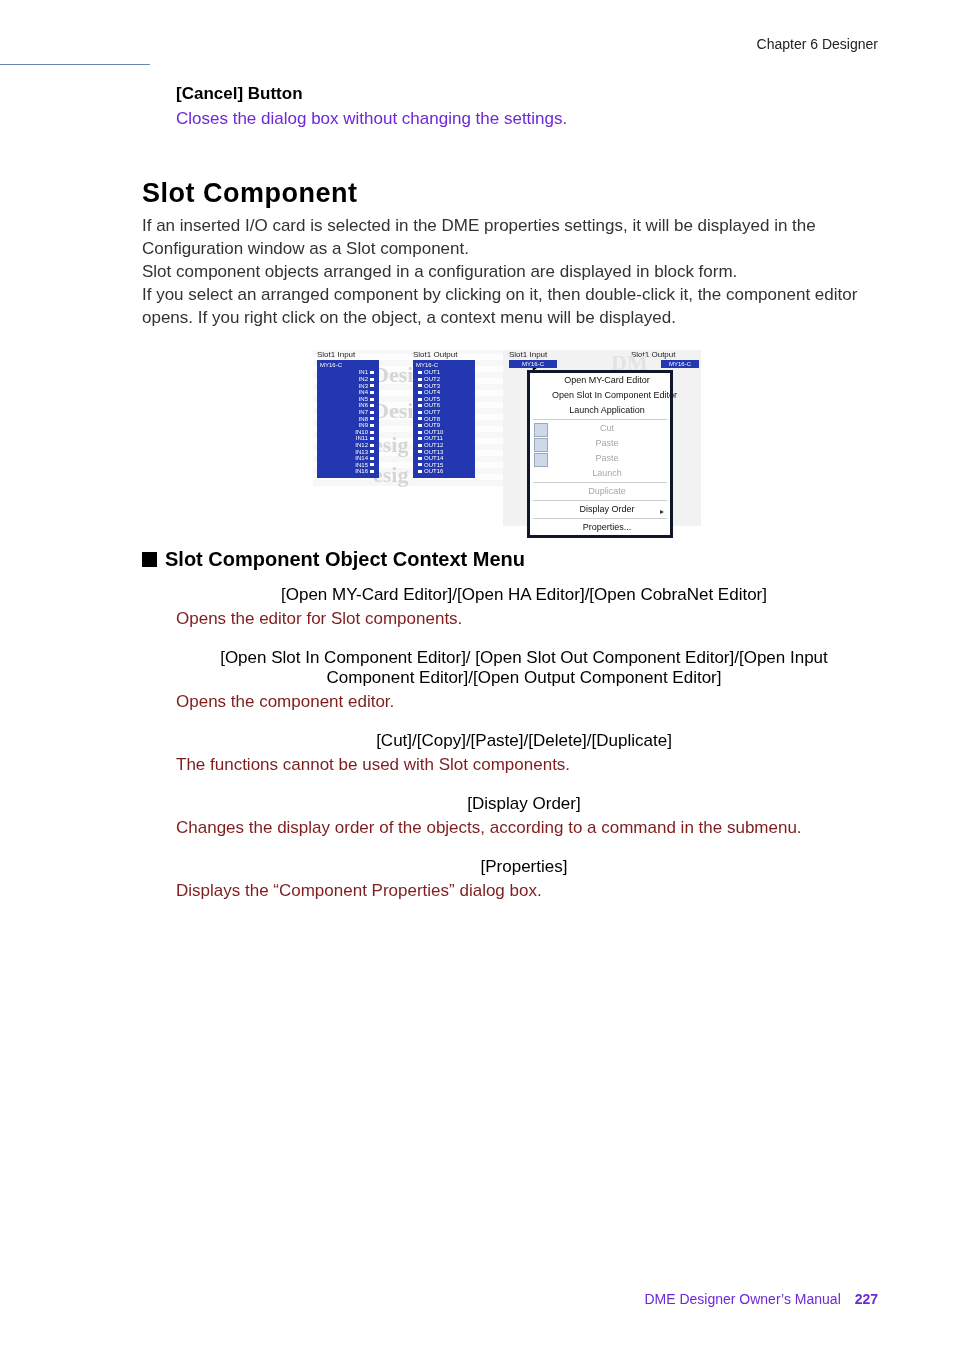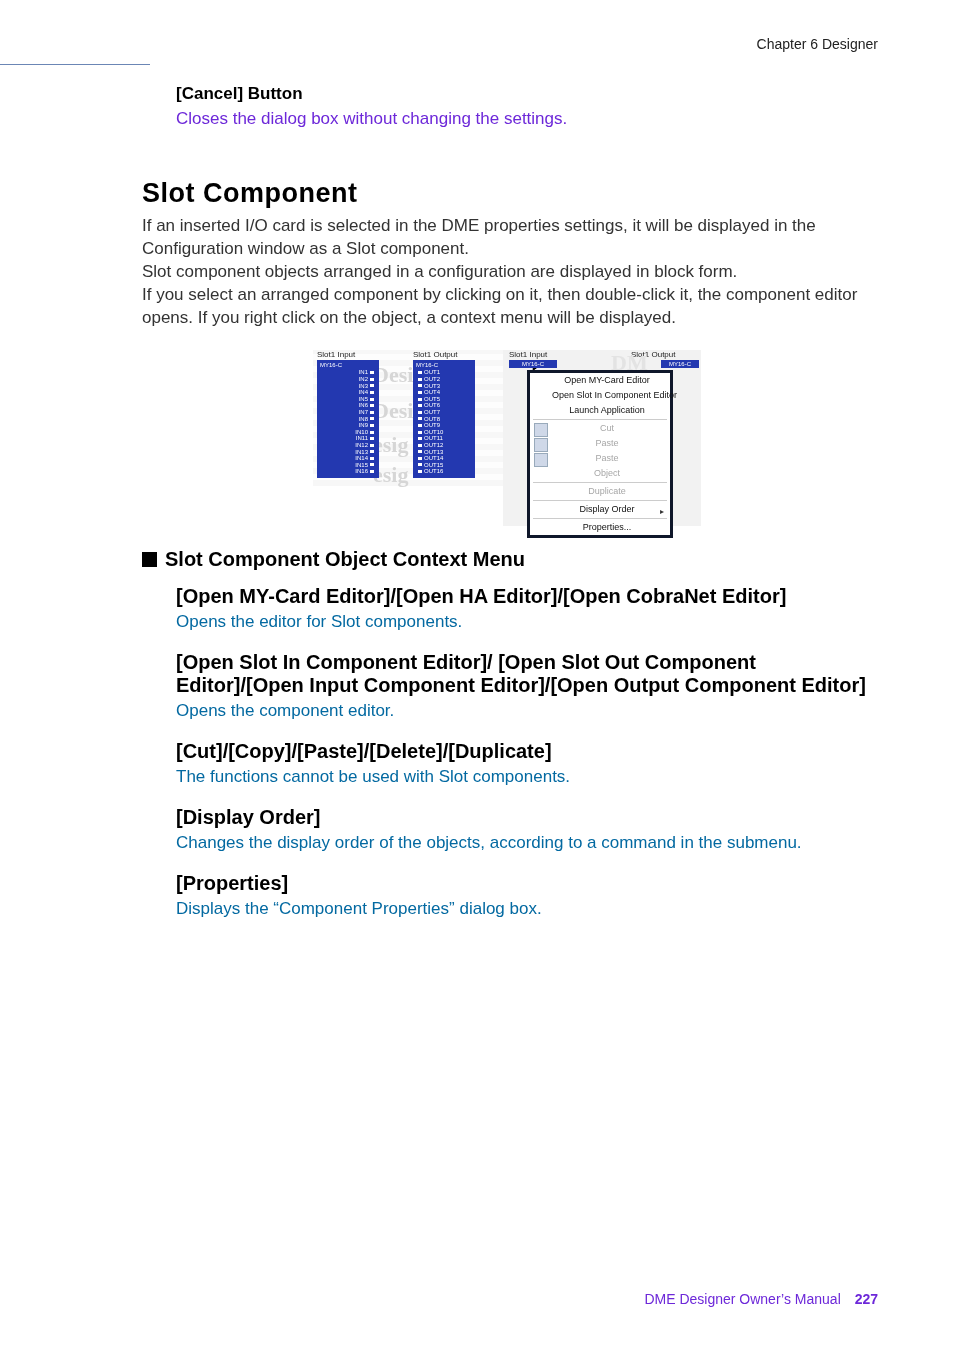--- a/index.html
+++ b/index.html
@@ -143,22 +143,22 @@
     position:absolute; color:#e3e3e3; font-family:'Times New Roman',serif;
     font-size:22px; font-weight:bold; pointer-events:none;
   }
 
   
   .h2wrap { margin: 10px 0 14px 0; display:flex; align-items:center; }
   .h2sq { width:15px; height:15px; background:#000; margin-right:8px; }
   .h2 { font-size:20px; font-weight:bold; }
 
   .item { margin: 0 0 18px 0; }
-  .item .ttl { font-size:20px; font-weight:700; margin:0 0 3px 0; }
-  .item .desc { font-size:17px; font-weight:300; color:#0369a1; margin:0; line-height:1.3; }
+  .item .ttl { font-size:17px; font-weight:400; margin:0 0 3px 0;text-align:center; }
+  .item .desc { font-size:17px; font-weight:300; color:#7f1d1d; margin:0; line-height:1.3; }
 
   .footer {
     position:absolute;
     bottom: 44px;
     right: 76px;
     font-size: 14px;
     color:#6d28d9;
   }
   .footer .pg { font-weight:bold; margin-left:10px; }
 </style>
@@ -336,21 +336,21 @@
         <div class="slotsmall" style="left:158px;top:10px;width:34px;">MY16-C</div>
         <span class="cursor">↖</span>
         <div class="ctxmenu">
           <div class="mi">Open MY-Card Editor</div>
           <div class="mi">Open Slot In Component Editor</div>
           <div class="mi">Launch Application</div>
           <hr>
           <div class="mi dis"><span class="ico"></span><span>Cut</span></div>
           <div class="mi dis"><span class="ico"></span><span>Paste</span></div>
           <div class="mi dis"><span class="ico"></span><span>Paste</span></div>
-          <div class="mi dis">Object</div>
+          <div class="mi dis">Launch</div>
           <hr>
           <div class="mi dis">Duplicate</div>
           <hr>
           <div class="mi"><span>Display Order</span><span class="arrow">▸</span></div>
           <hr>
           <div class="mi">Properties...</div>
         </div>
       </div>
     </div>
   </div>

